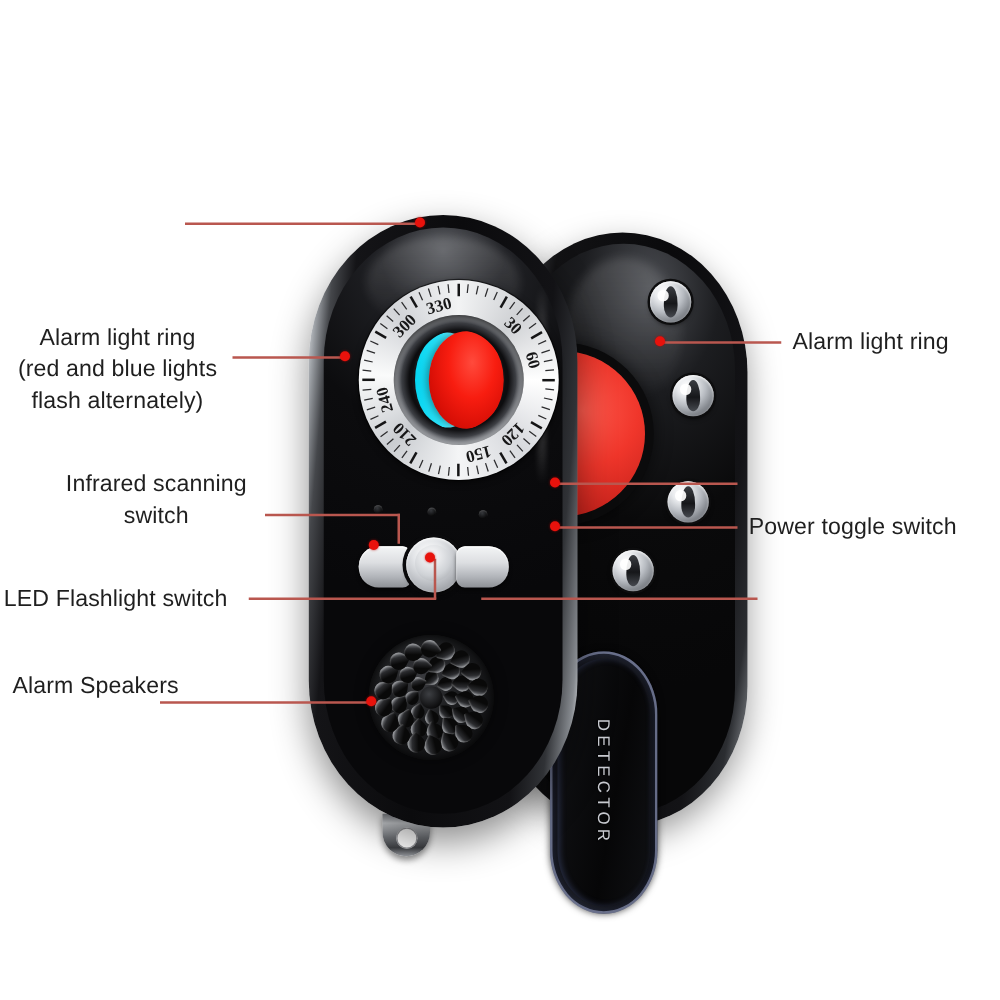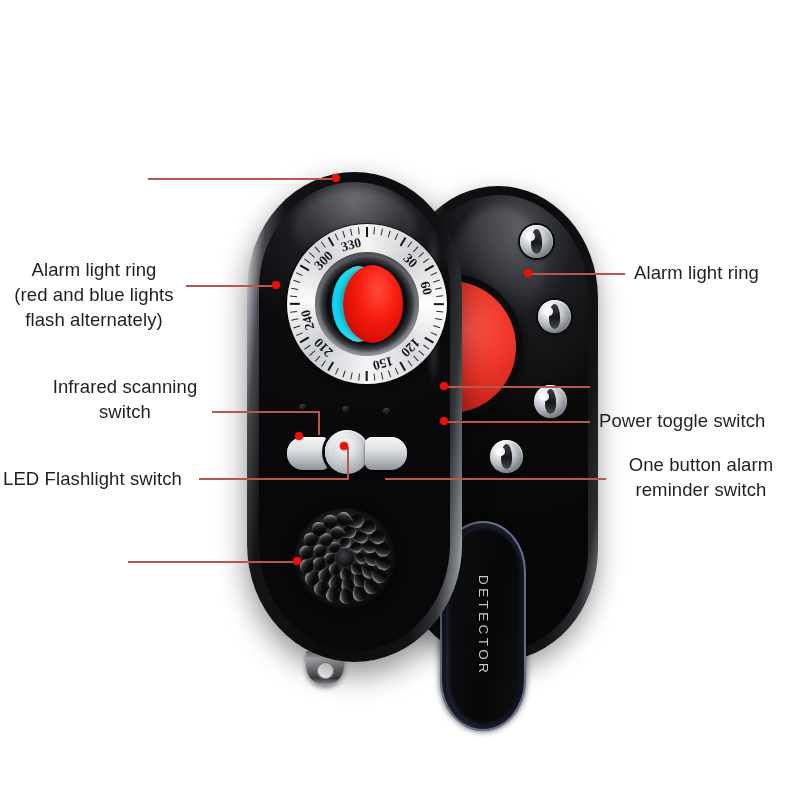--- a/index.html
+++ b/index.html
@@ -443,22 +443,21 @@
 
   <div class="label c" style="left:4px; top:257px; width:180px;">Alarm light ring
 (red and blue lights
 flash alternately)</div>
 
   <div class="label l" style="left:3px; top:466px; width:196px;">LED Flashlight switch</div>
 
   <div class="label c" style="left:40px; top:374px; width:170px;">Infrared scanning
 switch</div>
 
+  <div class="label l" style="left:10px; top:535px; width:200px;">Alarm Speakers</div>
 
   <div class="label l" style="left:634px; top:260px; width:160px;">Alarm light ring</div>
 
 
   <div class="label l" style="left:599px; top:408px; width:236px;">Power toggle switch</div>
 
-  <div class="label c" style="left:608px; top:452px; width:186px;">One button alarm
-reminder switch</div>
 
 </div>
 
 </body></html>

